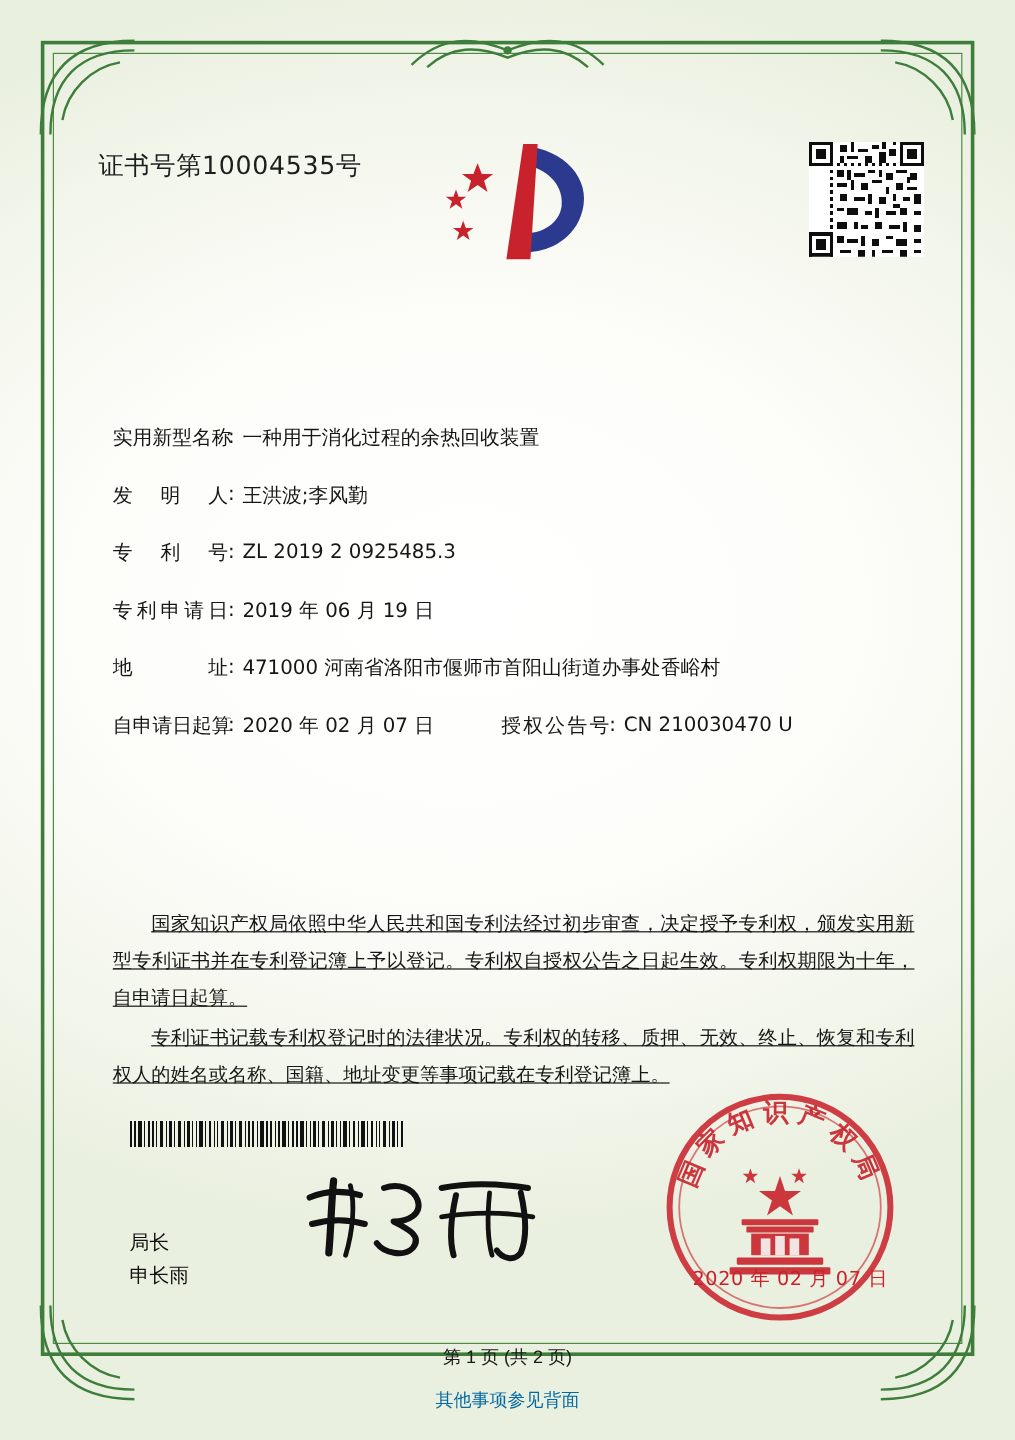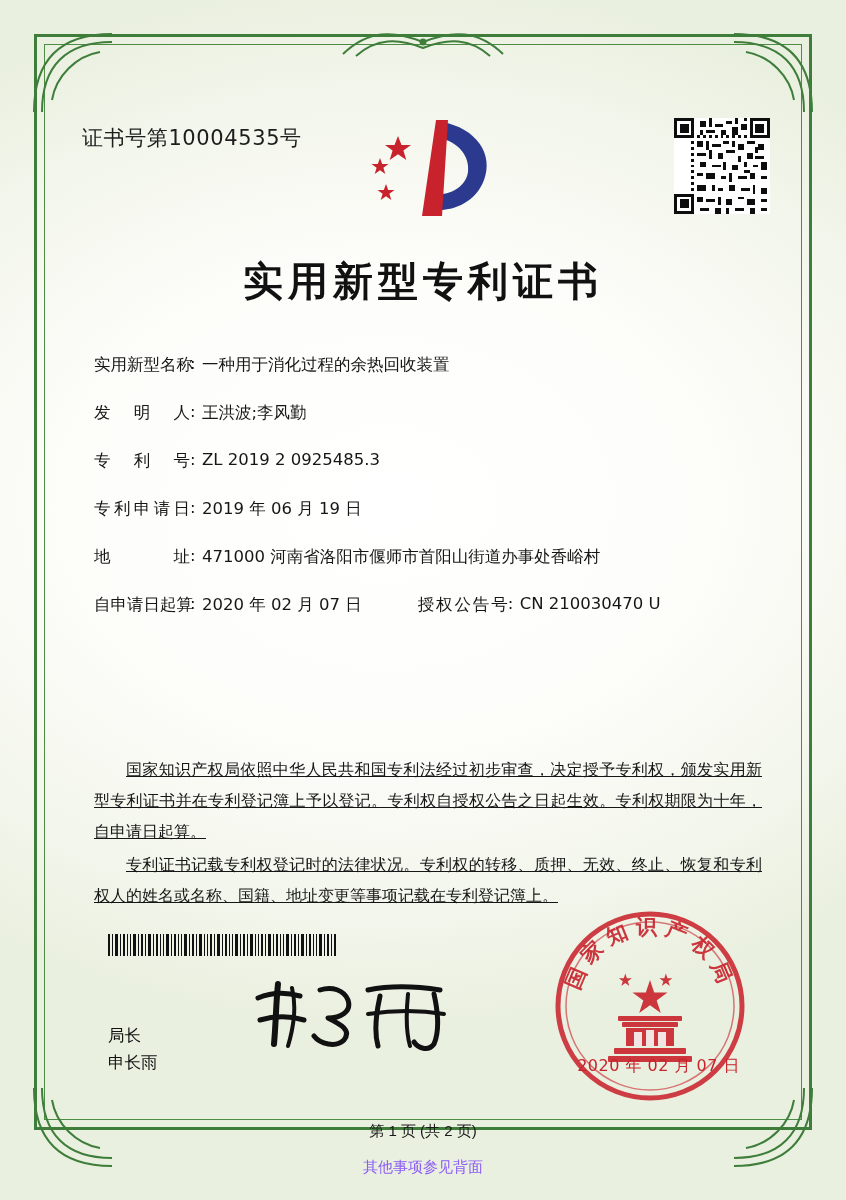--- a/index.html
+++ b/index.html
@@ -233,21 +233,21 @@
     font-family: Liberation Sans, sans-serif;
   }
 
   .footnote {
     position: absolute;
     left: 0;
     top: 1158px;
     width: 846px;
     text-align: center;
     font-size: 15px;
-    color: #8b5cf6;
+    color: #0369a1;
     font-family: "DejaVu Sans", sans-serif;
   }
 </style>
 </head>
 <body>
 
 <div class="certificate">
 
   <div class="frame-outer"></div>
   <div class="frame-inner"></div>
@@ -419,21 +419,20 @@
           <rect x="18" y="31" width="1" height="2"></rect>
             <rect x="21" y="31" width="3" height="1"></rect>
           <rect x="26" y="31" width="2" height="2"></rect>
             <rect x="30" y="31" width="2" height="1"></rect>
           <rect x="24" y="18" width="2" height="1"></rect>
             <rect x="28" y="10" width="1" height="2"></rect>
         </g>
       </svg>
     </div>
 
-    <div class="title">实用新型专利证书</div>
 
     <div class="fields">
 
       <div class="field-row">
         <span class="field-label">实用新型名称</span><span class="field-colon">:</span><span class="field-value">一种用于消化过程的余热回收装置</span>
       </div>
 
       <div class="field-row">
         <span class="field-label">发明人</span><span class="field-colon">:</span><span class="field-value">王洪波;李风勤</span>
       </div>

